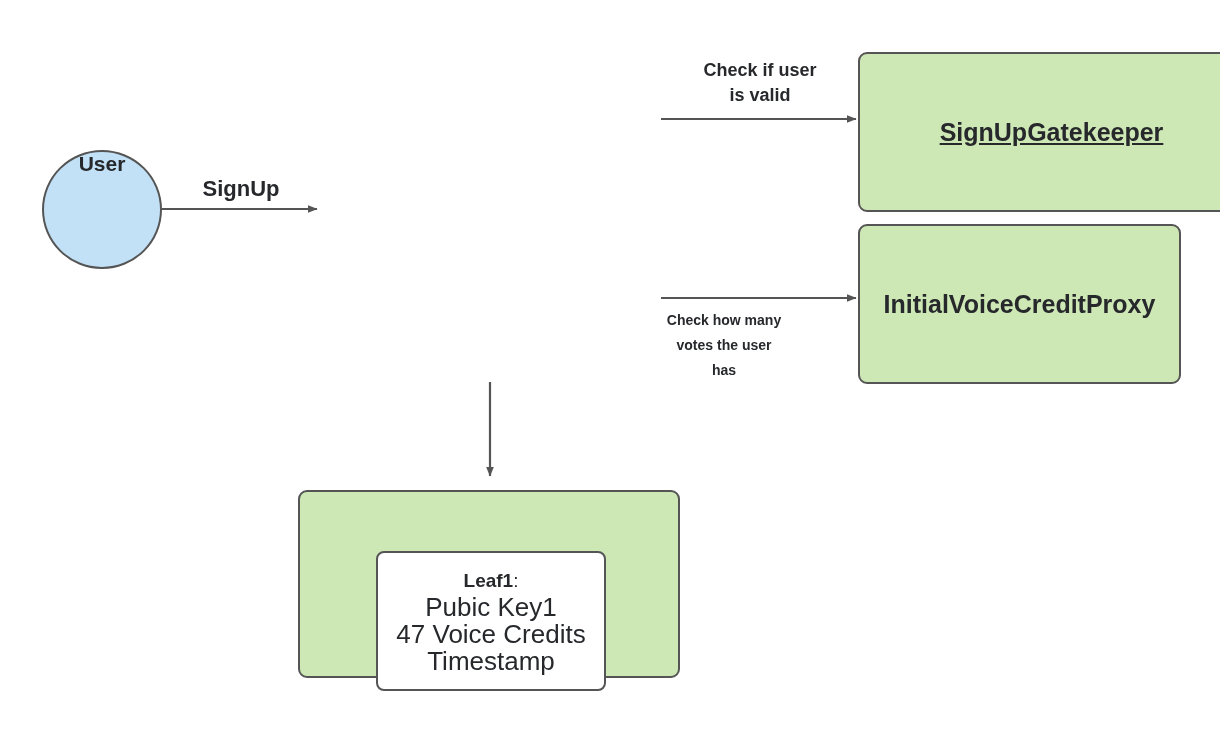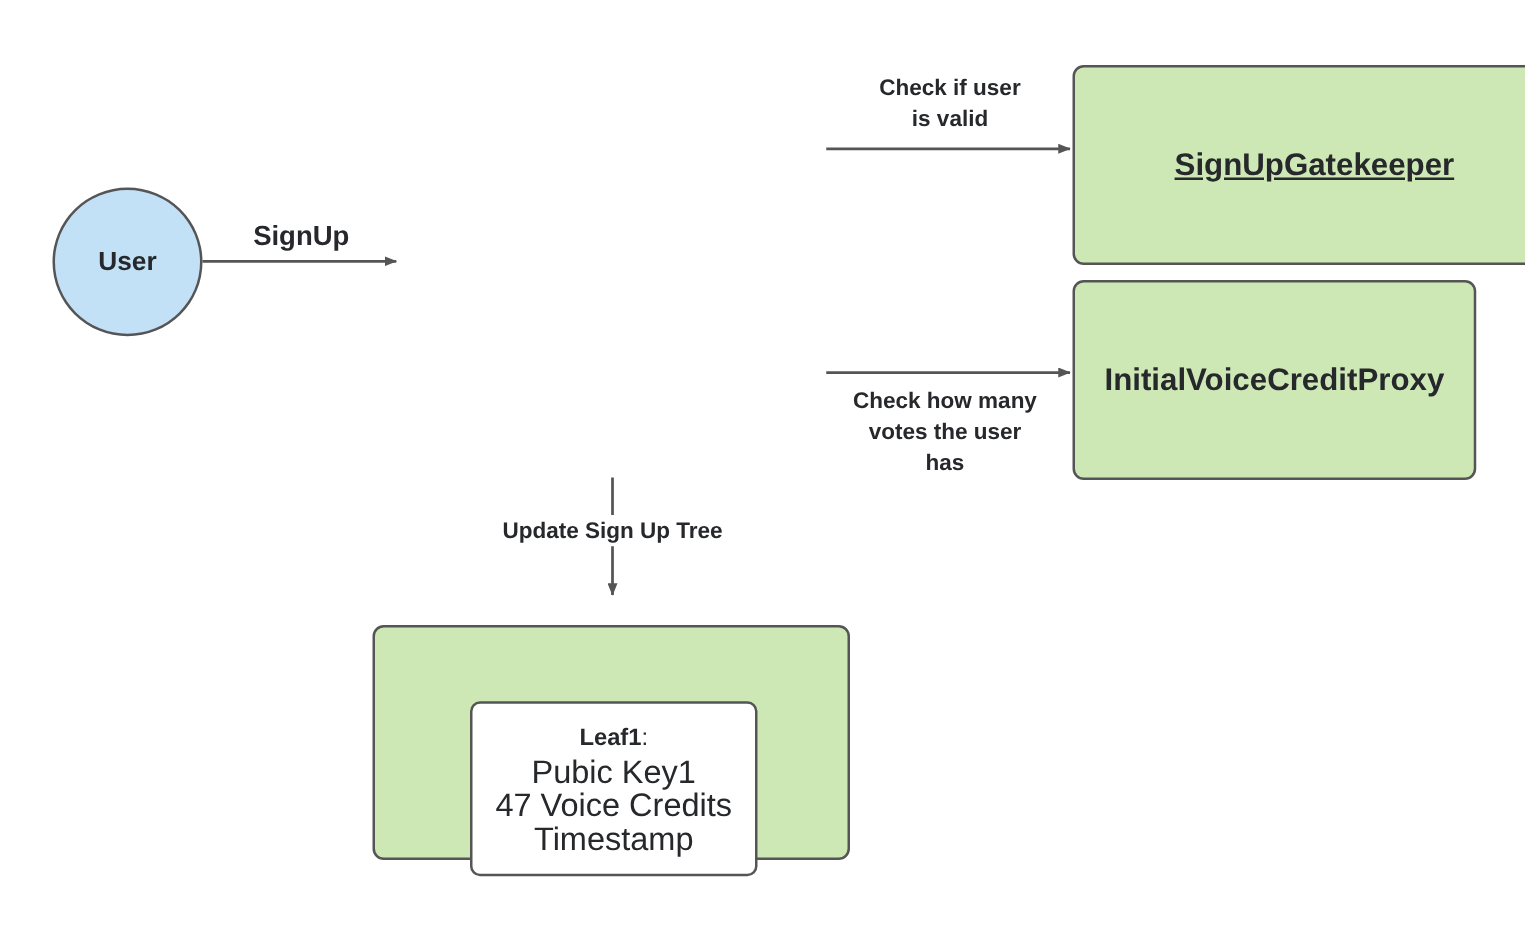--- a/index.html
+++ b/index.html
@@ -39,37 +39,36 @@
     text-align: center;
   }
 
   .node-circle {
     position: absolute;
     box-sizing: border-box;
     border: 2.5px solid #555555;
     background: #c2e1f6;
     border-radius: 50%;
     display: flex;
-    align-items: center;
     justify-content: center;
     color: #26282b;
     text-align: center;
     font-weight: bold;
     font-size: 21px;
   }
 
   
   #node-user        { left: 42px;  top: 150px; width: 120px; height: 119px; }
   #node-maci        { left: 319px; top: 36px;  width: 342px; height: 346px;
                       font-weight: bold; font-size: 22px; }
   #node-gatekeeper  { left: 858px; top: 52px;  width: 387px; height: 160px;
                       font-weight: bold; font-size: 25px; text-decoration: underline; }
   #node-vcproxy     { left: 858px; top: 224px; width: 323px; height: 160px;
                       font-weight: bold; font-size: 25px; }
-  #node-merkle      { left: 298px; top: 500px; width: 382px; height: 188px;
+  #node-merkle      { left: 298px; top: 490px; width: 382px; height: 188px;
                       align-items: flex-start; flex-direction: column; }
 
   #node-merkle .merkle-title {
     width: 100%;
     text-align: center;
     font-weight: bold;
     font-size: 17px;
     color: #26282b;
     margin-top: 14px;
   }
@@ -104,21 +103,21 @@
     position: absolute;
     font-weight: bold;
     color: #26282b;
     text-align: center;
     line-height: 25px;
     background: #ffffff;
     white-space: pre-line;
   }
   #label-signup        { left: 186px; top: 176px; width: 110px; font-size: 22px; }
   #label-checkvalid    { left: 672px; top: 58px;  width: 176px; font-size: 18px; text-align: center; }
-  #label-checkvotes    { left: 662px; top: 308px; width: 188px; font-size: 18px; }
+  #label-checkvotes    { left: 630px; top: 308px; width: 188px; font-size: 14px; }
   #label-updatetree    { left: 366px; top: 412px; width: 248px; font-size: 18px; }
 </style>
 </head>
 <body>
 
 <div id="canvas">
 
   <svg id="edges" viewBox="0 0 1220 740" width="1220" height="740">
     <defs>
       <marker id="arrowhead" markerWidth="10" markerHeight="8" refX="9.4" refY="4" orient="auto" markerUnits="userSpaceOnUse">
@@ -163,15 +162,14 @@
 
   <div class="edge-label" id="label-signup">SignUp</div>
 
   <div class="edge-label" id="label-checkvalid">Check if user
 is valid</div>
 
   <div class="edge-label" id="label-checkvotes">Check how many
 votes the user
 has</div>
 
-  <div class="edge-label" id="label-updatetree">Update Sign Up Tree</div>
 
 </div>
 
 </body></html>

